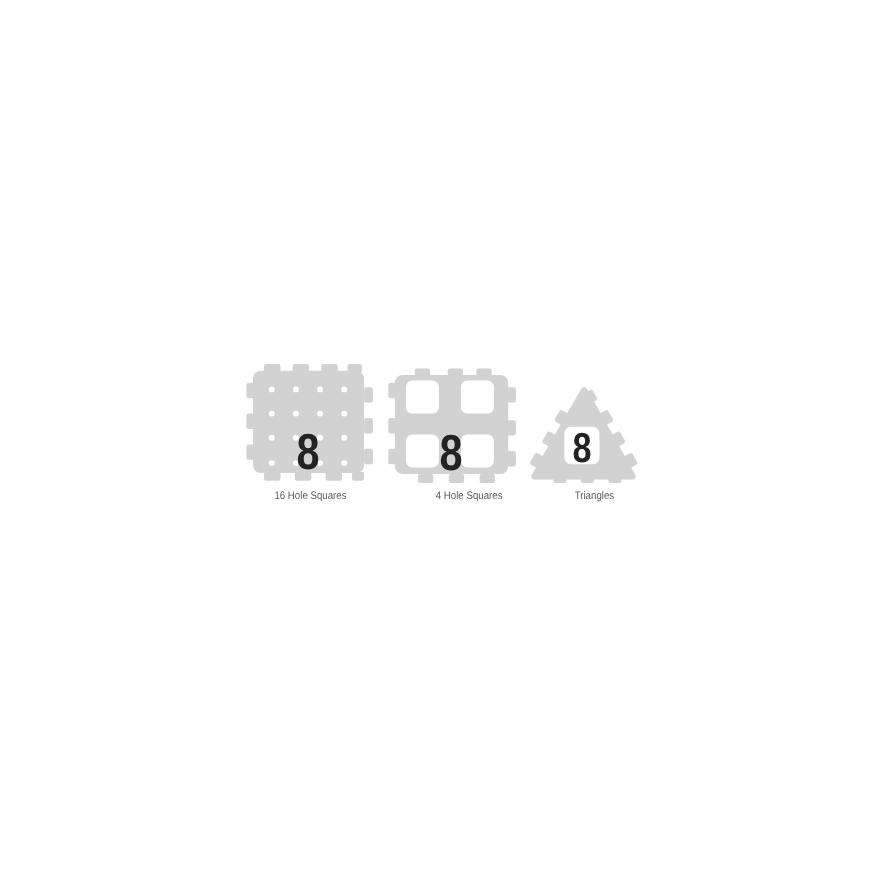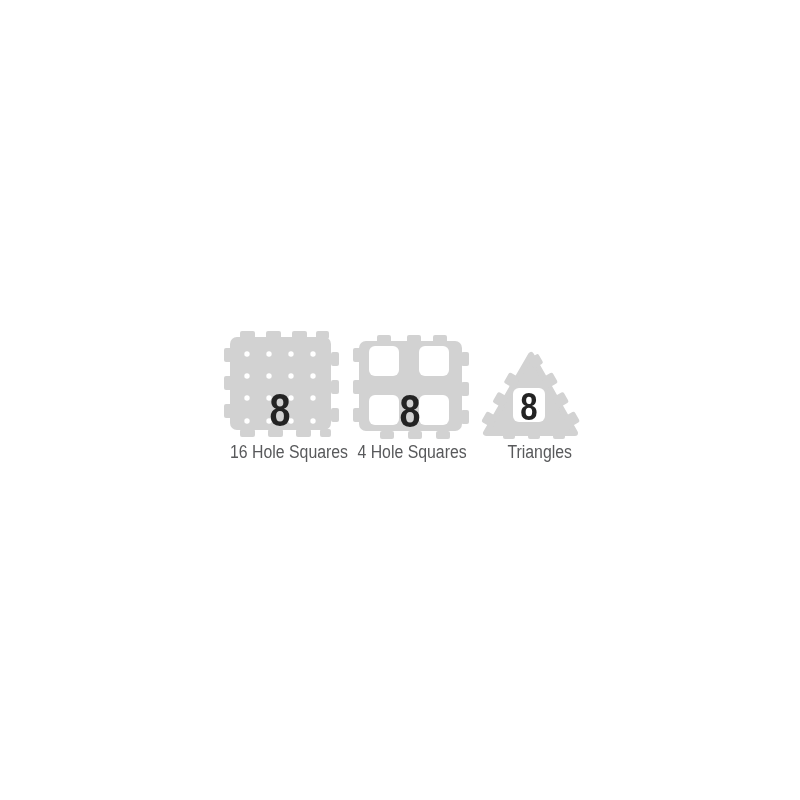--- a/index.html
+++ b/index.html
@@ -27,34 +27,34 @@
     fill: var(--number, #232323);
     font-family: "Liberation Sans", sans-serif;
     font-weight: bold;
   }
   .caption {
     position: absolute;
     top: 443px;
     height: 18px;
     text-align: center;
     color: var(--label, #58595b);
-    font-size: 18px;
+    font-size: 10px;
     line-height: 18px;
     white-space: nowrap;
   }
   .caption > span {
     display: inline-block;
     transform: scaleX(0.88);
     transform-origin: center;
   }
   .pos-a { left: 222px; top: 330px; }
   .pos-b { left: 350px; top: 332px; }
   .pos-c { left: 478px; top: 342px; }
   .cap-a { left: 222px; width: 120px; }
-  .cap-b { left: 350px; width: 120px; }
+  .cap-b { left: 366px; width: 120px; }
   .cap-c { left: 488px; width: 104px; }
 </style>
 </head>
 <body>
 
 <div class="canvas">
 
   <figure class="shape-card pos-a">
     <svg width="120" height="108" viewBox="0 0 120 108">
       <g class="tile-fill">

